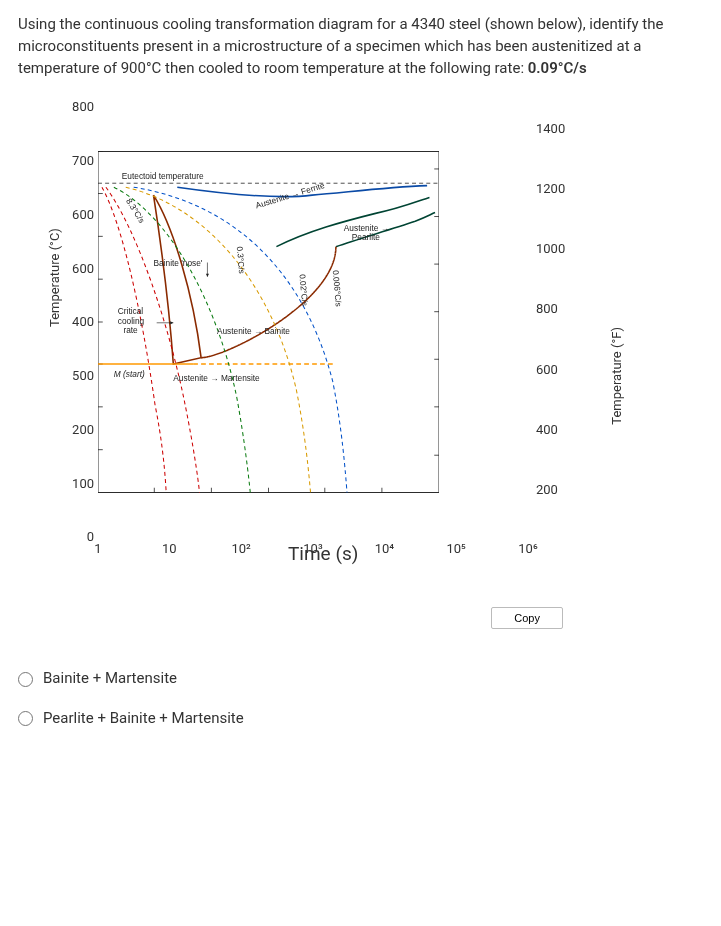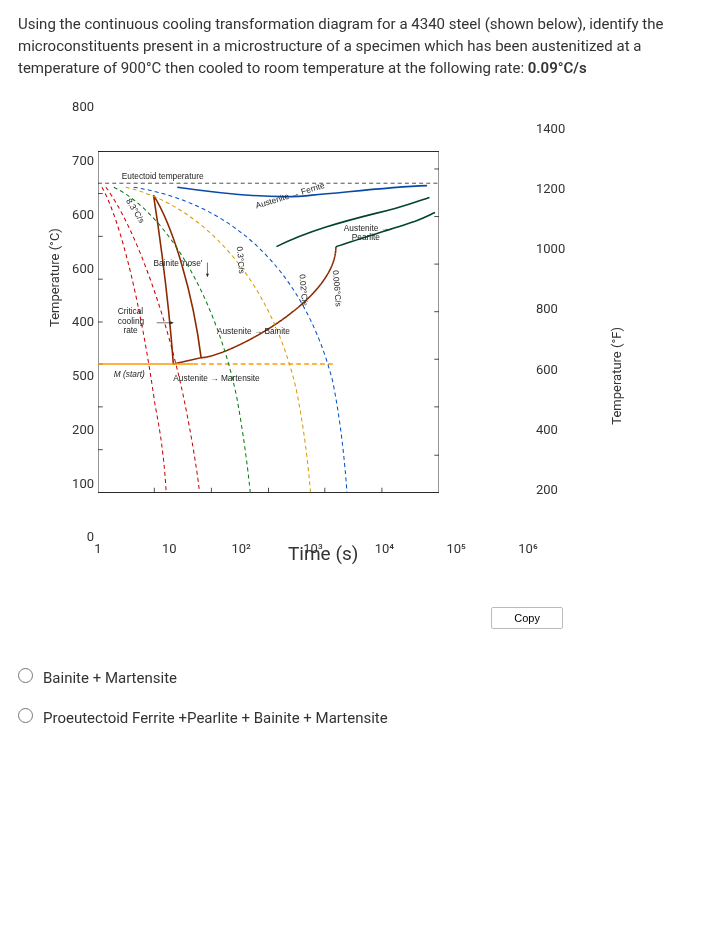--- a/index.html
+++ b/index.html
@@ -22,21 +22,21 @@
     .axis-label-bottom { position: absolute; left: 250px; bottom: 30px; font-size: 19px; }
     .x-ticks { position: absolute; left:60px; top:443px; width:430px; font-size:13px; }
     .x-ticks span { position:absolute; transform: translateX(-50%); }
     .y-ticks-left { position:absolute; left:30px; top:10px; height:430px; font-size:13px; }
     .y-ticks-left span { position:absolute; transform: translateY(-50%); text-align:right; width:26px; }
     .y-ticks-right { position:absolute; left:498px; top:10px; height:430px; font-size:13px; }
     .y-ticks-right span { position:absolute; transform: translateY(-50%); }
     .copy-row { display:flex; justify-content:flex-end; padding-right:140px; margin: 10px 0 30px 0; }
     .copy-btn { background:#fff; border:1px solid #bbb; padding:4px 22px; font-size:11px; border-radius:2px; cursor:pointer; }
     .options { margin-top: 10px; }
-    .opt { display:flex; gap:10px; padding: 9px 0; font-size:15px; }
+    .opt { display:flex; align-items:center; gap:10px; padding: 9px 0; font-size:15px; }
     .opt input[type="radio"] { width:15px; height:15px; }
     .inchart { font-size: 10.5px; fill:#222; font-family: Arial, sans-serif; }
     .inchart-it { font-style: italic; }
   </style>
 </head>
 <body>
 
 <div class="question-text">
   <span>Using the continuous cooling transformation diagram for a 4340 steel (shown below), identify the microconstituents present in a microstructure of a specimen which has been austenitized at a temperature of 900°C then cooled to room temperature at the following rate: </span>
   <span class="cool-rate">0.09°C/s</span>
@@ -171,15 +171,15 @@
   <button class="copy-btn">Copy</button>
 </div>
 
 <div class="options">
   <label class="opt">
     <input type="radio" name="ans" style="">
     <span>Bainite + Martensite</span>
   </label>
   <label class="opt">
     <input type="radio" name="ans" style="">
-    <span>Proeutectoid Ferrite +Pearlite + Bainite + Martensite</span>
+    <span>Pearlite + Bainite + Martensite</span>
   </label>
 </div>
 
 </body></html>

